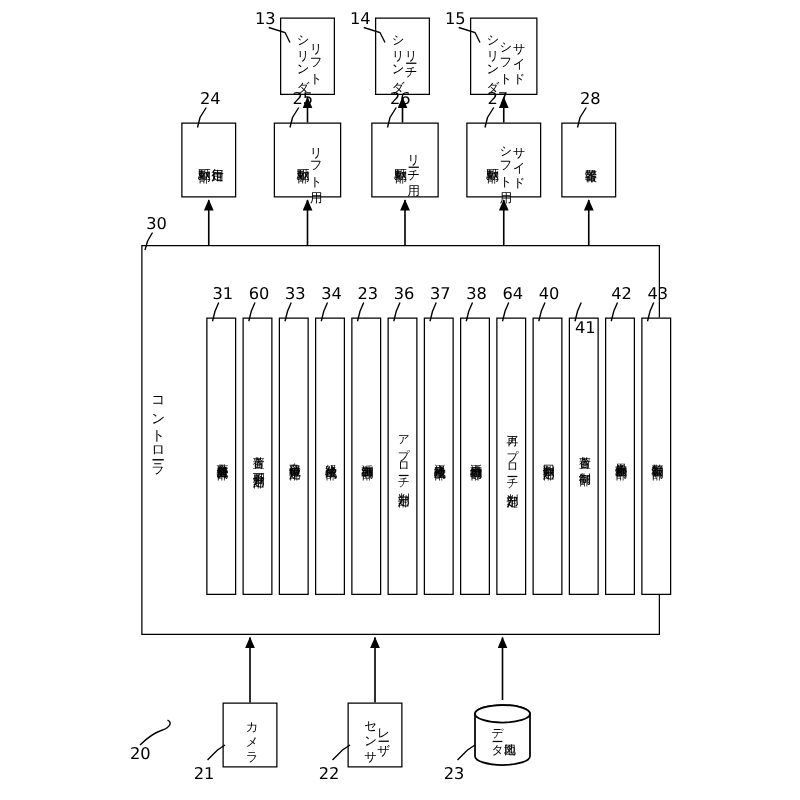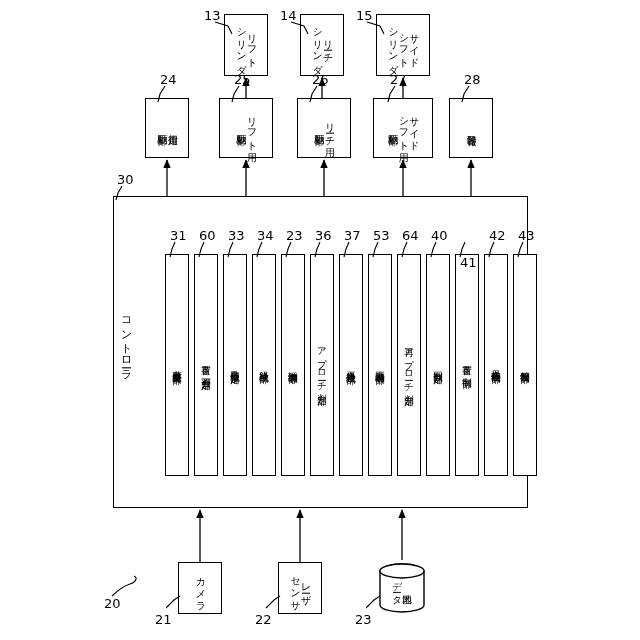--- a/index.html
+++ b/index.html
@@ -142,21 +142,21 @@
   <div class="ref" style="left:315px; top:228px;">36</div>
 
   <div class="box" style="left:339px; top:254px; width:24px; height:222px;">
     <span class="vtext tiny">再経路生成部</span>
   </div>
   <div class="ref" style="left:344px; top:228px;">37</div>
 
   <div class="box" style="left:368px; top:254px; width:24px; height:222px;">
     <span class="vtext tiny">再誘導制御部</span>
   </div>
-  <div class="ref" style="left:373px; top:228px;">53</div>
+  <div class="ref" style="left:373px; top:228px;">38</div>
 
   <div class="box" style="left:397px; top:254px; width:24px; height:222px;">
     <span class="vtext tiny">再アプローチ判定部</span>
   </div>
   <div class="ref" style="left:402px; top:228px;">64</div>
 
   <div class="box" style="left:426px; top:254px; width:24px; height:222px;">
     <span class="vtext tiny">回数判定部</span>
   </div>
   <div class="ref" style="left:431px; top:228px;">40</div>

